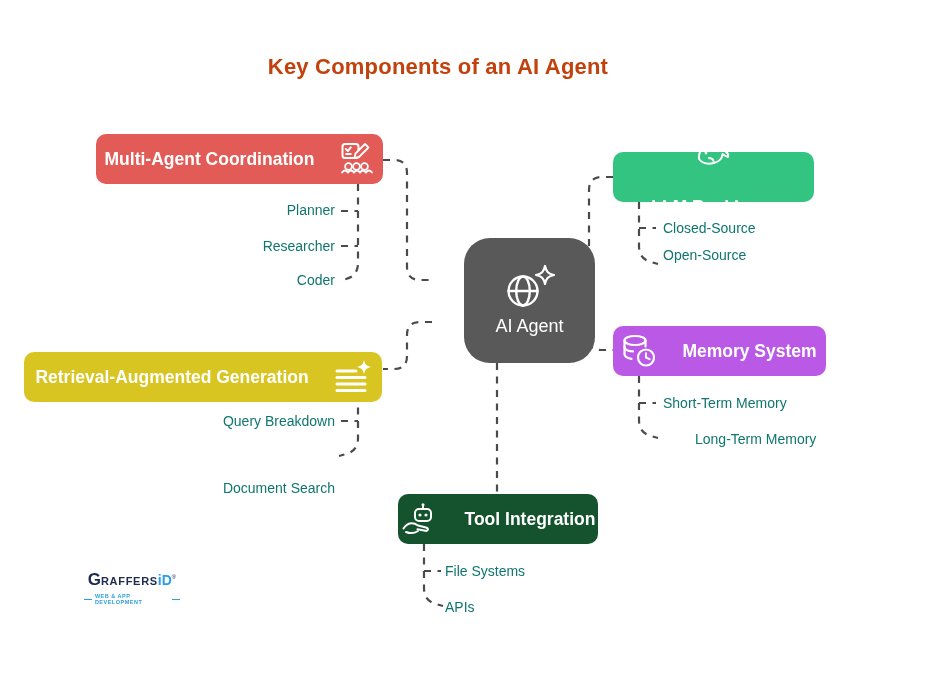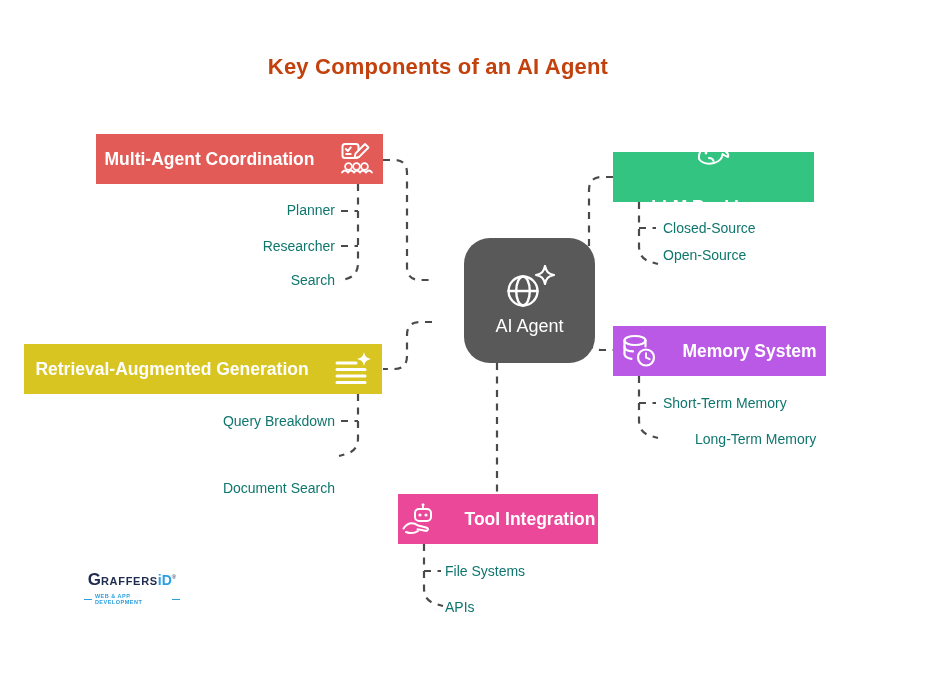--- a/index.html
+++ b/index.html
@@ -8,29 +8,29 @@
     font-family:"Liberation Sans","DejaVu Sans",sans-serif;
   }
   #page-title{
     position:absolute;left:0;top:54px;width:876px;text-align:center;
     font-size:22px;font-weight:bold;color:#c2410c;letter-spacing:.2px;
   }
   #connector-layer{position:absolute;left:0;top:0;z-index:0;}
   .connector{fill:none;stroke:#4a4a4a;stroke-width:2.2;stroke-dasharray:7 6.5;}
   .node{
     position:absolute;z-index:2;display:flex;align-items:center;justify-content:center;
-    gap:26px;border-radius:0;color:#fff;font-weight:bold;font-size:17.5px;
+    gap:26px;border-radius:10px;color:#fff;font-weight:bold;font-size:17.5px;
     white-space:nowrap;
   }
   .node svg{flex:0 0 auto;}
   .node-red{background:#E25B57;}
   .node-green{background:#33C481;flex-direction:column;}
   .node-yellow{background:#D8C521;}
   .node-purple{background:#B959E6;}
-  .node-blue{background:#ec4899;}
+  .node-blue{background:#14532d;}
   #center-node{
     position:absolute;z-index:2;left:432px;top:238px;width:131px;height:125px;
     background:#595959;border-radius:26px;display:flex;flex-direction:column;
     align-items:center;justify-content:center;gap:5px;margin-left:32px;
   }
   #center-node .center-label{color:#fff;font-size:18px;}
   .sub{
     position:absolute;z-index:2;height:22px;line-height:22px;font-size:14px;
     color:#0f766e;white-space:nowrap;
   }
@@ -97,37 +97,37 @@
       <g stroke="#ffffff" stroke-width="1.8" fill="#E25B57" stroke-linecap="round">
         <path d="M2 30.5 q3 -4 6 0 q3 -4 6 0 q3 -4 6 0 q3 -4 6 0 q3 -4 6 0" fill="none"></path>
         <circle cx="8.5" cy="24.5" r="3.4"></circle>
         <circle cx="16.5" cy="24.5" r="3.4"></circle>
         <circle cx="24.5" cy="24.5" r="3.4"></circle>
       </g>
     </svg>
   </div>
   <div class="sub align-right" style="top:199px;">Planner</div>
   <div class="sub align-right" style="top:235px;">Researcher</div>
-  <div class="sub align-right" style="top:269px;">Search</div>
+  <div class="sub align-right" style="top:269px;">Coder</div>
 
   <div class="node node-green" style="left:613px;top:152px;width:201px;height:50px;">
     <svg class="icon" width="38" height="34" viewBox="0 0 38 34">
       <g fill="none" stroke="#ffffff" stroke-width="2" stroke-linecap="round" stroke-linejoin="round">
         <path d="M14 7 Q9.5 7.5 10.5 3.5 Q13 0.5 16 3 Q19 1 19.5 5"></path>
         <path d="M4 22 Q3 12 13 10 Q22 8 26 13 L30 9 Q34 7 35 11 Q35 14 31 15 Q34 17 33 20 Q30 19 27.5 17 Q27 24 19 26 Q9 28.5 4 22 Z"></path>
         <path d="M14 21 q3.5 0 4.5 3"></path>
       </g>
       <circle cx="11" cy="16" r="1.4" fill="#ffffff"></circle>
     </svg>
     <span>LLM Backbone</span>
   </div>
   <div class="sub" style="left:663px;top:217px;">Closed-Source</div>
   <div class="sub" style="left:663px;top:244px;">Open-Source</div>
 
-  <div class="node node-yellow" style="left:24px;top:344px;width:358px;height:50px;">
+  <div class="node node-yellow" style="left:24px;top:352px;width:358px;height:50px;">
     <span>Retrieval-Augmented Generation</span>
     <svg class="icon" width="36" height="34" viewBox="0 0 36 34">
       <g stroke="#ffffff" stroke-width="3" stroke-linecap="round">
         <line x1="2" y1="11" x2="21" y2="11"></line>
         <line x1="2" y1="17.5" x2="30" y2="17.5"></line>
         <line x1="2" y1="24" x2="30" y2="24"></line>
         <line x1="2" y1="30.5" x2="30" y2="30.5"></line>
       </g>
       <path d="M29 0 C30 4.5 31.5 6 36 7 C31.5 8 30 9.5 29 14 C28 9.5 26.5 8 22 7 C26.5 6 28 4.5 29 0 Z" fill="#ffffff"></path>
     </svg>

